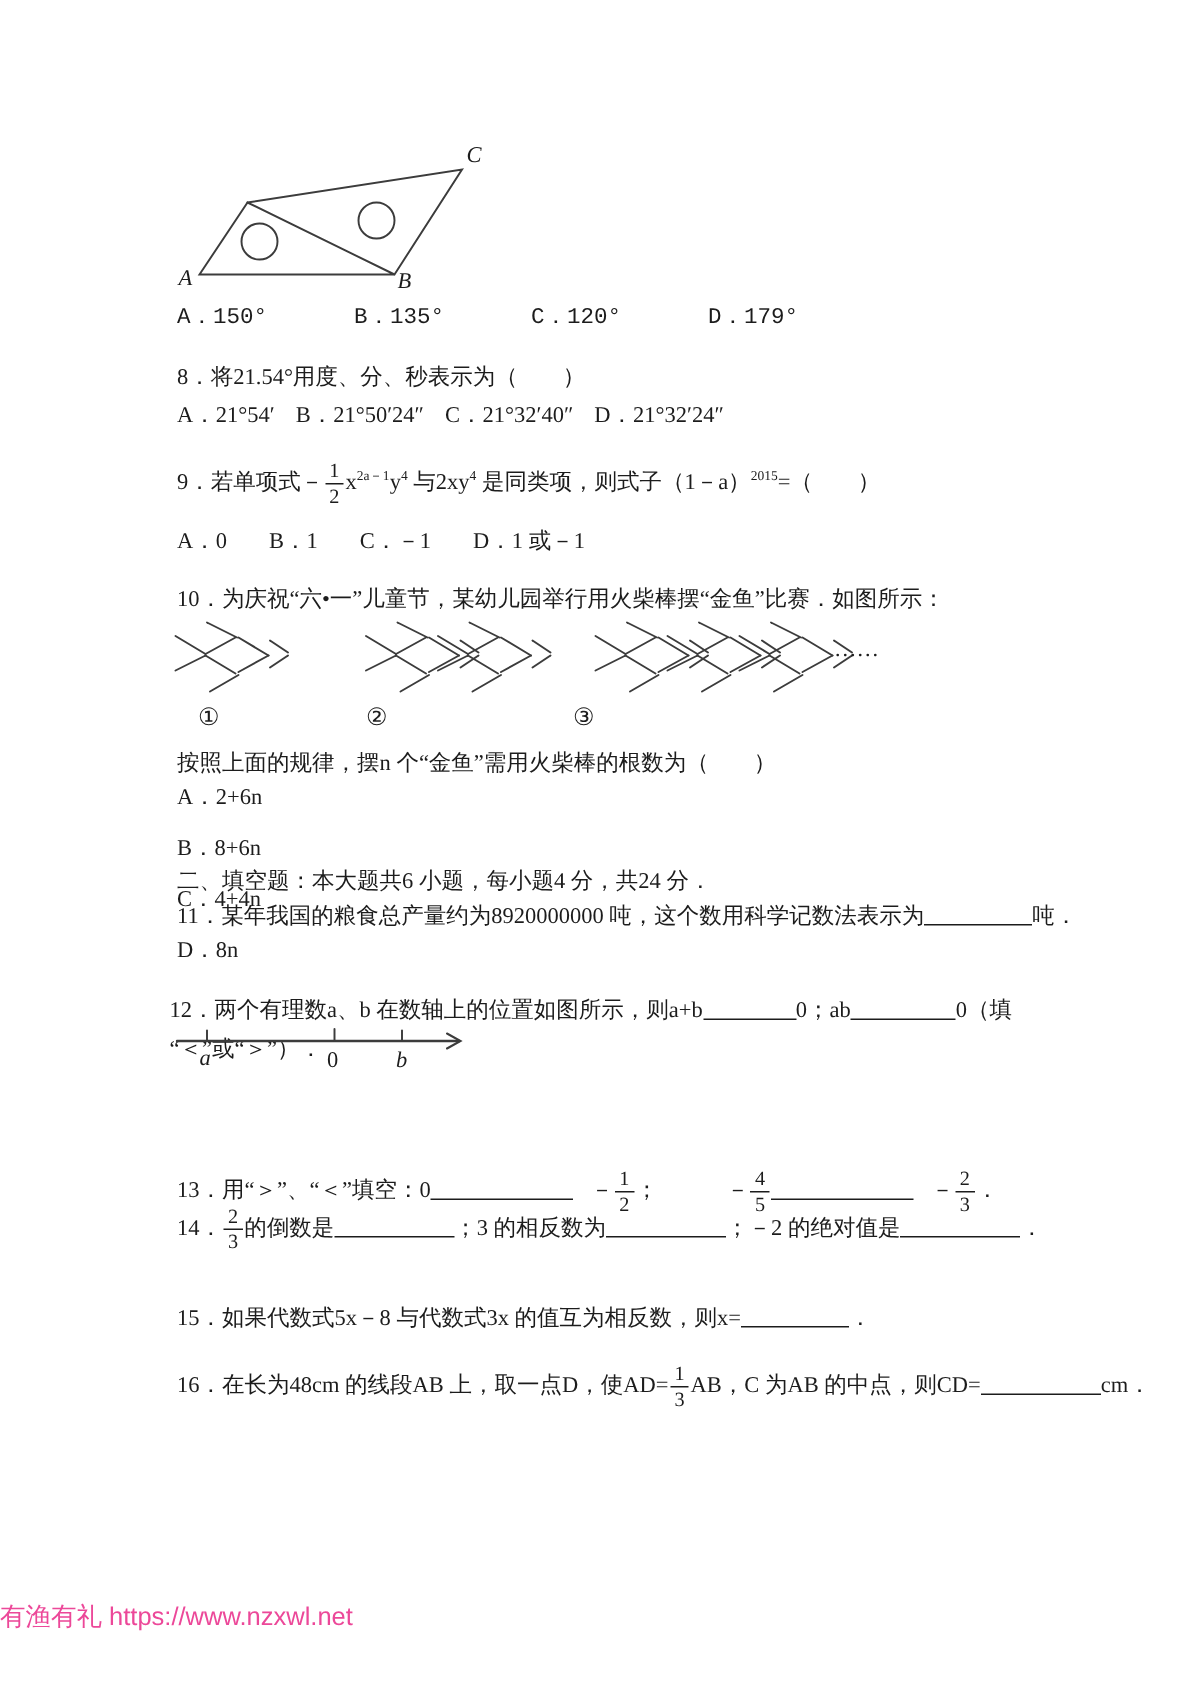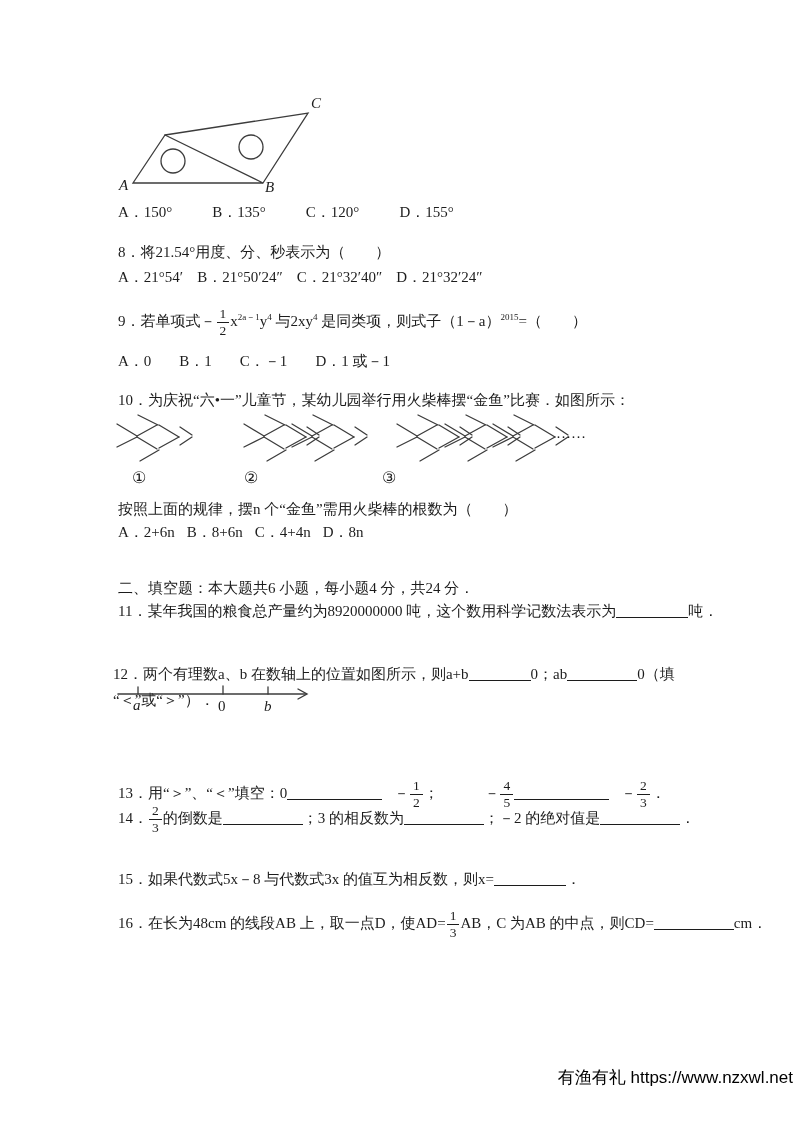--- a/index.html
+++ b/index.html
@@ -6,38 +6,38 @@
   html,body { background:#ffffff; }
   body {
     width:793px; height:1122px; position:relative; overflow:hidden;
     font-family:"Liberation Serif","DejaVu Serif",serif;
     color:#1c1c1c; font-size:15px;
   }
   .page { position:absolute; inset:0; background:#fff; }
   .row { position:absolute; left:118px; white-space:nowrap; font-size:15px; line-height:22px; }
   .two-line { line-height:26px;margin-top:20px; }
   .opts { display:flex; }
-  .opts.g40 { gap:40px; }
+  .opts.g40 { gap:58px;font-family:Liberation Mono, monospace; }
   .opts.g28 { gap:28px; }
   .opts.g14 { gap:14px; }
   .opts.g12 { gap:12px; }
   .blank { display:inline-block; border-bottom:1px solid #1c1c1c; height:15px; vertical-align:-2px; }
   .w62 { width:62px; } .w70 { width:70px; } .w72 { width:72px; } .w95 { width:95px; } .w80 { width:80px; }
   .frac { display:inline-flex; flex-direction:column; align-items:center;
           vertical-align:middle; font-size:13.5px; line-height:1.2; margin:0 1px; }
   .frac .num { padding:0 3px; display:block; }
   .frac .den { padding:0 3px; display:block; border-top:1px solid #1c1c1c; }
   sup { font-size:9px; line-height:0; vertical-align:6px; }
   .figure { position:absolute; }
   .fig-label { font-style:italic; font-size:15px; fill:#1c1c1c; }
   .fig-num { position:absolute; font-size:16px; }
   .stroke { stroke:#3c3c3c; stroke-width:1.3; fill:none; stroke-linecap:round; }
-  .footer { position:absolute; left:0; top:1066px; width:100%; text-align:right;
+  .footer { position:absolute; left:0; top:1066px; width:100%; text-align:left;
             font-family:"Liberation Sans","DejaVu Sans",sans-serif;
-            font-size:17px; color:#000000; }
+            font-size:17px; color:#ec4899; }
 </style>
 </head>
 <body>
 
 <div class="page">
 
   <svg class="figure" style="left:105px; top:95px;" width="230" height="110" viewBox="0 0 230 110">
     <g class="stroke">
       <path d="M28,88 L60,40 L158,88 Z"></path>
       <path d="M60,40 L203,18 L158,88"></path>
@@ -46,21 +46,21 @@
     </g>
     <text class="fig-label" x="14" y="95">A</text>
     <text class="fig-label" x="160" y="97">B</text>
     <text class="fig-label" x="206" y="13">C</text>
   </svg>
 
   <div class="row opts g40" style="top:201px;">
     <span>A．150°</span>
     <span>B．135°</span>
     <span>C．120°</span>
-    <span>D．155°</span>
+    <span>D．179°</span>
   </div>
 
   <div class="row" style="top:241px;">8．将21.54°用度、分、秒表示为（　　）</div>
   <div class="row opts g14" style="top:266px;justify-content:center;">
     <span>A．21°54′</span>
     <span>B．21°50′24″</span>
     <span>C．21°32′40″</span>
     <span>D．21°32′24″</span>
   </div>
 
@@ -100,21 +100,21 @@
     <use href="#fish" x="285" y="4"></use>
     <use href="#fish" x="333" y="4"></use>
     <use href="#fish" x="381" y="4"></use>
   </svg>
   <div class="fig-num" style="left:132px; top:468px;">①</div>
   <div class="fig-num" style="left:244px; top:468px;">②</div>
   <div class="fig-num" style="left:382px; top:468px;">③</div>
   <div class="row" style="left:556px; top:422px;">……</div>
 
   <div class="row" style="top:498px;">按照上面的规律，摆n 个“金鱼”需用火柴棒的根数为（　　）</div>
-  <div class="row opts g12" style="top:521px;">
+  <div class="row opts g12" style="top:521px;flex-direction:column;">
     <span>A．2+6n</span>
     <span>B．8+6n</span>
     <span>C．4+4n</span>
     <span>D．8n</span>
   </div>
 
   <div class="row" style="top:577px;">二、填空题：本大题共6 小题，每小题4 分，共24 分．</div>
 
   <div class="row" style="top:600px;">
     <span>11．某年我国的粮食总产量约为8920000000 吨，这个数用科学记数法表示为</span><span class="blank w72"></span><span>吨．</span>

